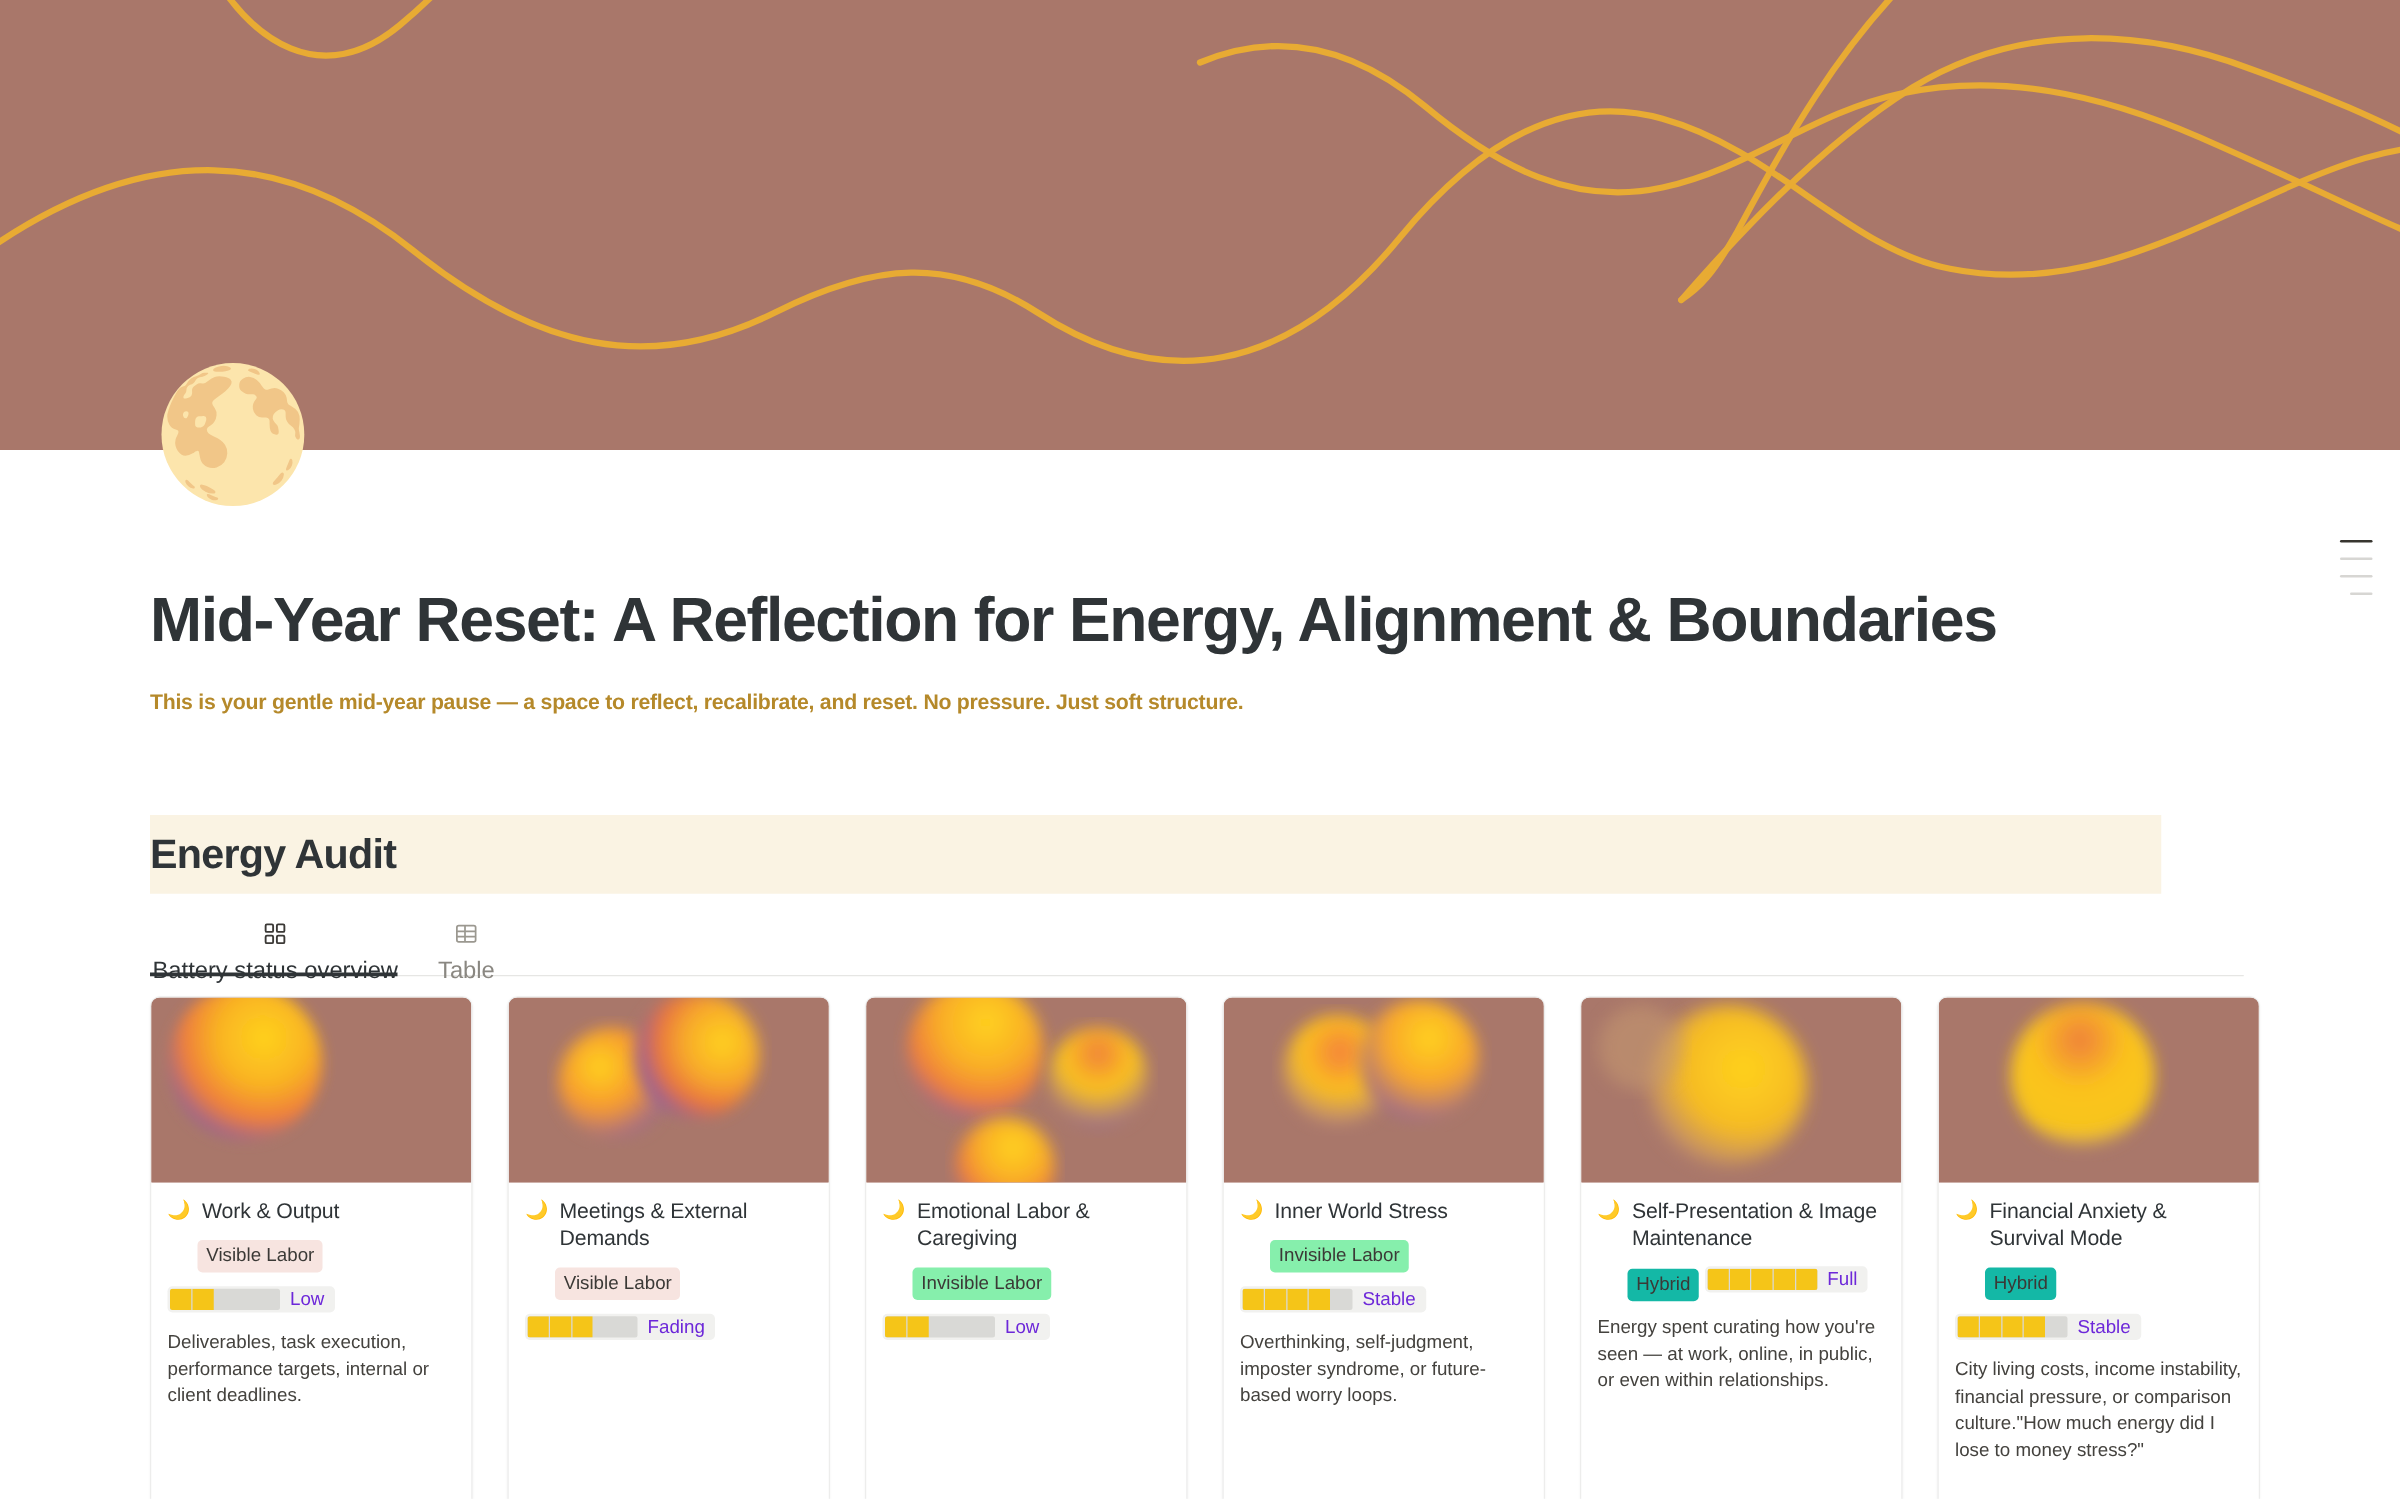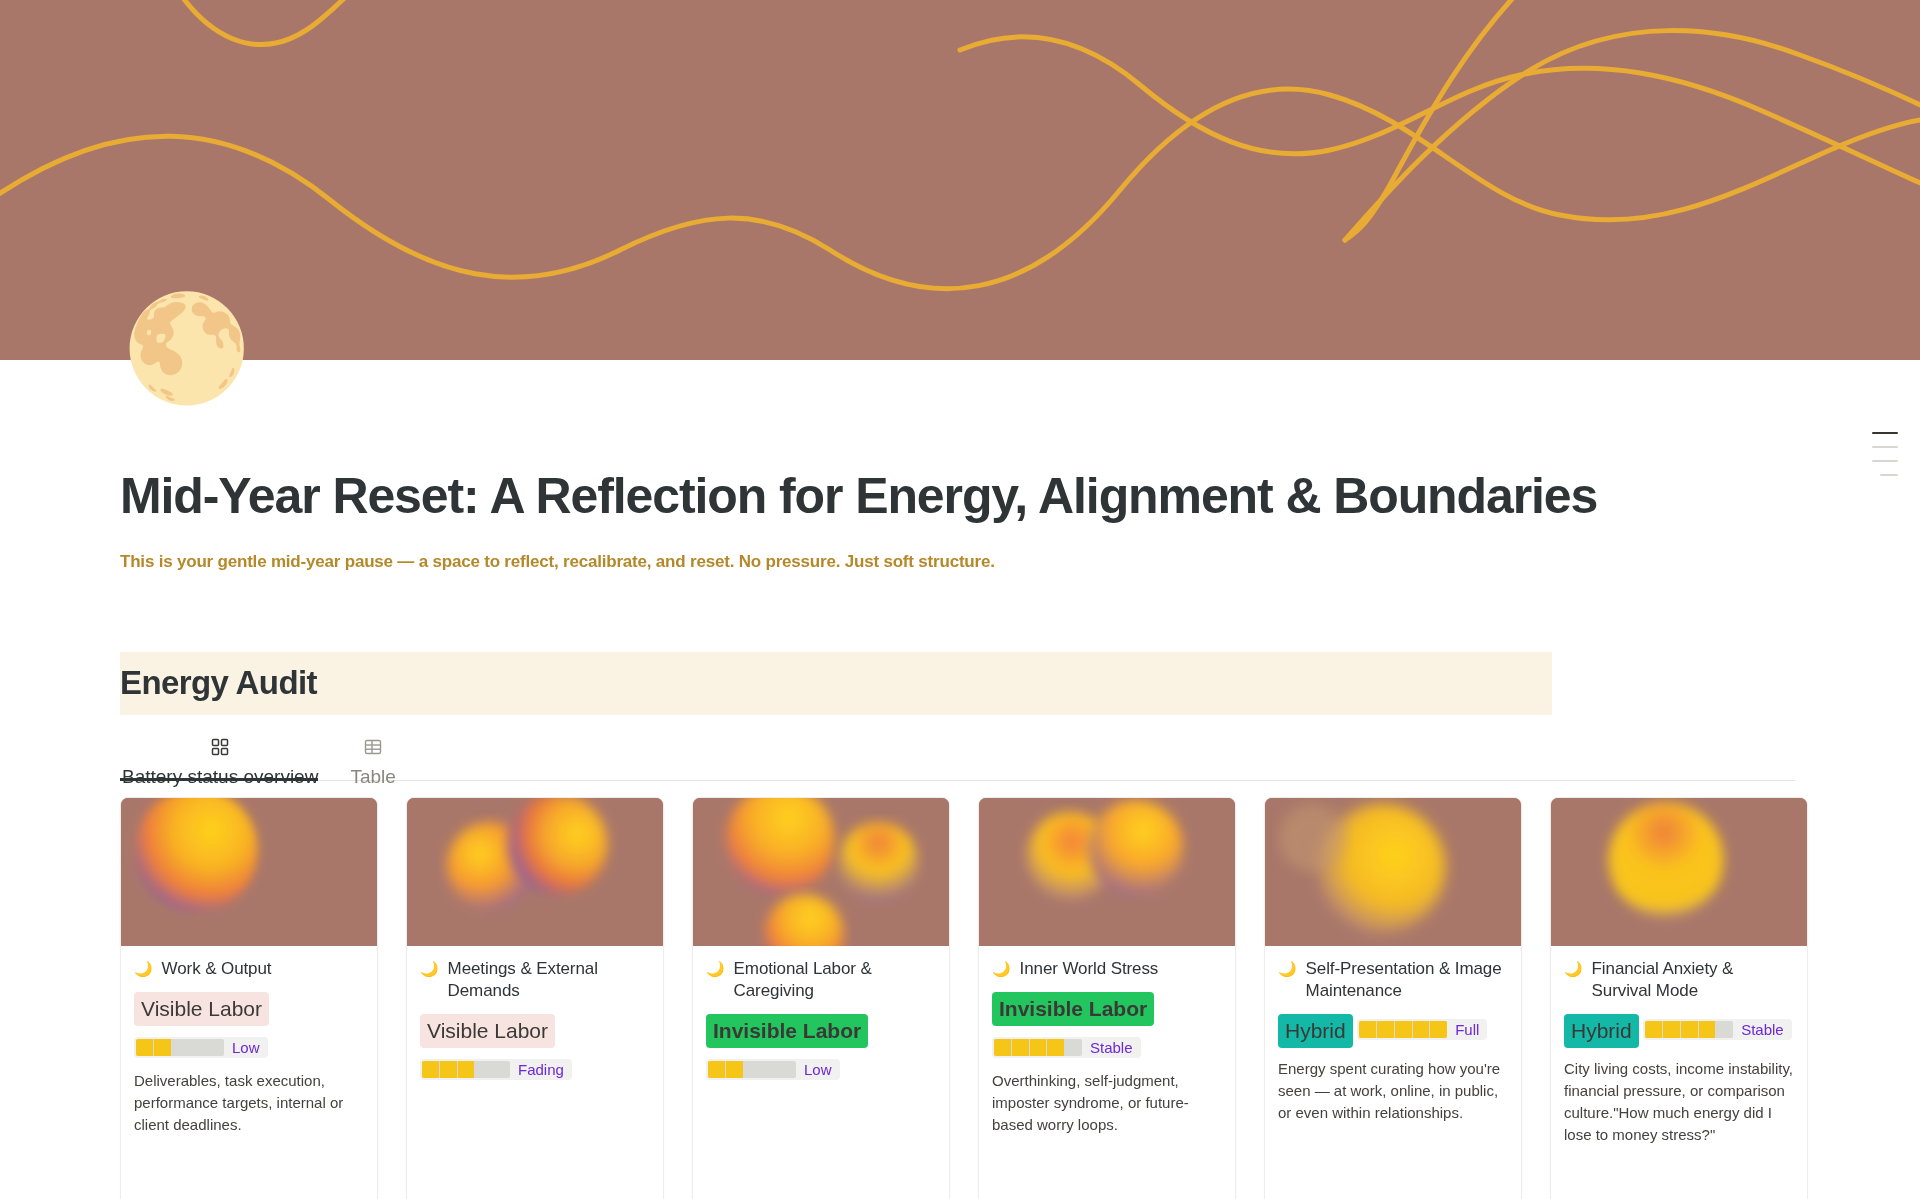--- a/index.html
+++ b/index.html
@@ -58,21 +58,21 @@
     margin-top: 26px;
     font-size: 17px;
     font-weight: 700;
     color: #b5892a;
     letter-spacing: -0.2px;
   }
 
   
   .section-band {
     margin-top: 80px;
-    width: 1432px;
+    width: 1609px;
     background: #faf3e3;
     padding: 10px 0 12px 0;
   }
   .section-band h2 {
     font-size: 33px;
     font-weight: 700;
     color: #2f3437;
     letter-spacing: -0.6px;
     line-height: 1.25;
   }
@@ -154,26 +154,27 @@
     line-height: 1.3;
     letter-spacing: -0.1px;
   }
   .moon-glyph { font-size: 15px; line-height: 1.45; flex: none; }
 
   .chip {
     display: inline-block;
     margin-top: 12px;
     padding: 2px 7px 3px 7px;
     border-radius: 4px;
-    font-size: 21px;
+    font-size: 15px;
     color: #3b3936;
     line-height: 1.4;
+    margin-left: 24px;
   }
   .chip.visible-labor  { background: #f7e4e0; }
-  .chip.invisible-labor{ background: #22c55e; font-weight: bold; }
+  .chip.invisible-labor{ background: #86efac; }
   .chip.hybrid         { background: #14b8a6; }
 
   .battery-row {
     display: inline-flex;
     align-items: center;
     margin-top: 11px;
     background: #f1f1ef;
     border-radius: 4px;
     padding: 2px 8px 2px 2px;
     gap: 8px;

